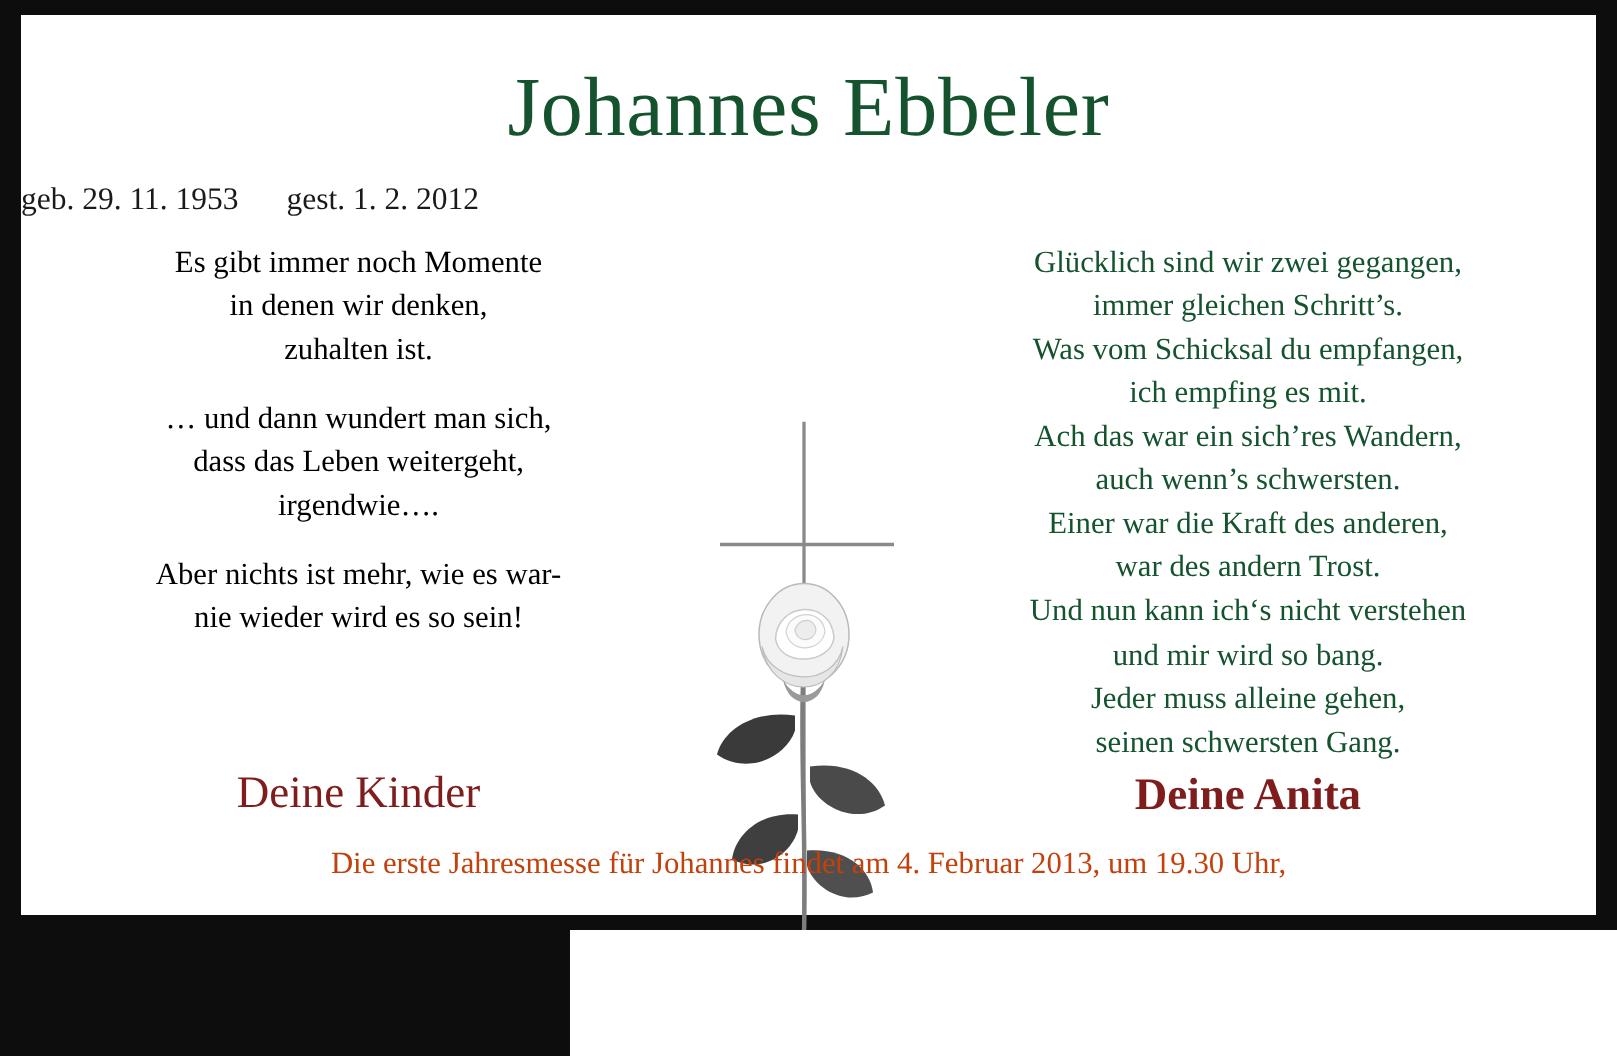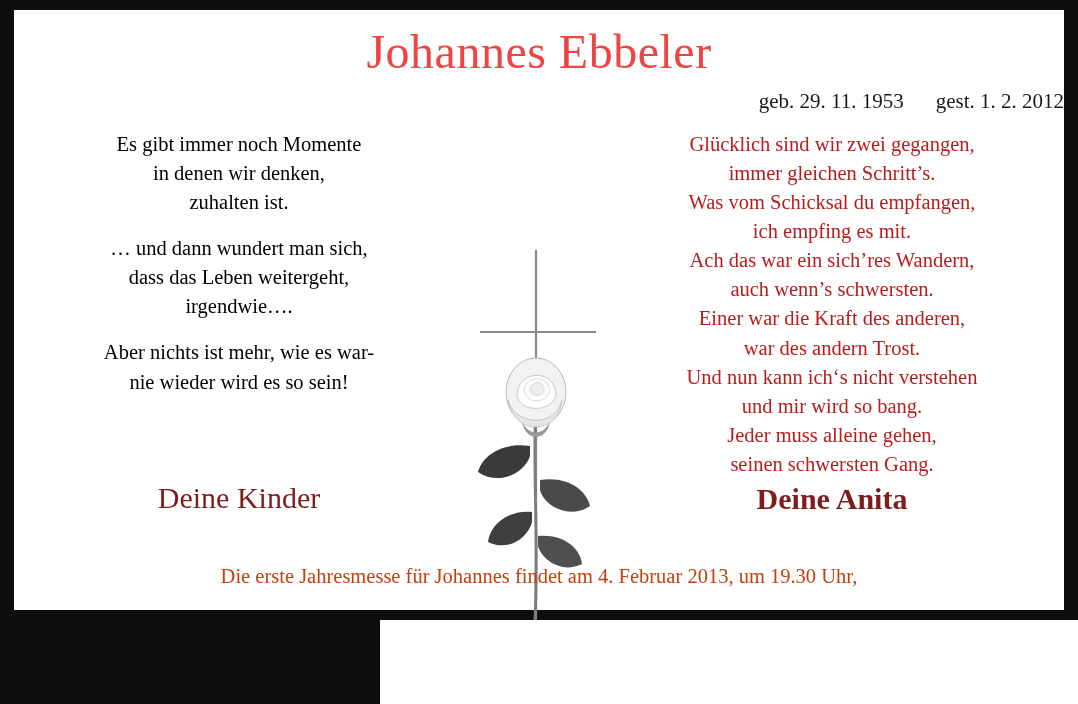--- a/index.html
+++ b/index.html
@@ -50,31 +50,31 @@
     position: absolute;
     left: 380px;
     top: 620px;
     width: 698px;
     height: 84px;
     background: #ffffff;
   }
 
   .name {
     text-align: center;
-    font-size: 48px;
-    color: #ef4444;
+    font-size: 56px;
+    color: #14532d;
     letter-spacing: 0.5px;
     padding-top: 16px;
     line-height: 1.1;
     font-weight: normal;
-    margin: 0;
+    margin: 16px;
   }
 
   .dates {
-    text-align: right;
+    text-align: left;
     font-size: 21px;
     color: #1a1a1a;
     margin-top: 10px;
   }
   .dates .gap {
     display: inline-block;
     width: 32px;
   }
 
   .columns {
@@ -93,21 +93,21 @@
     color: #000000;
     line-height: 1.42;
   }
   .col-right {
     position: absolute;
     right: 22px;
     top: 0;
     width: 420px;
     text-align: center;
     font-size: 20.5px;
-    color: #b91c1c;
+    color: #14532d;
     line-height: 1.42;
   }
 
   .stanza {
     margin-bottom: 17px;
   }
   .stanza:last-child {
     margin-bottom: 0;
   }
   .line {

